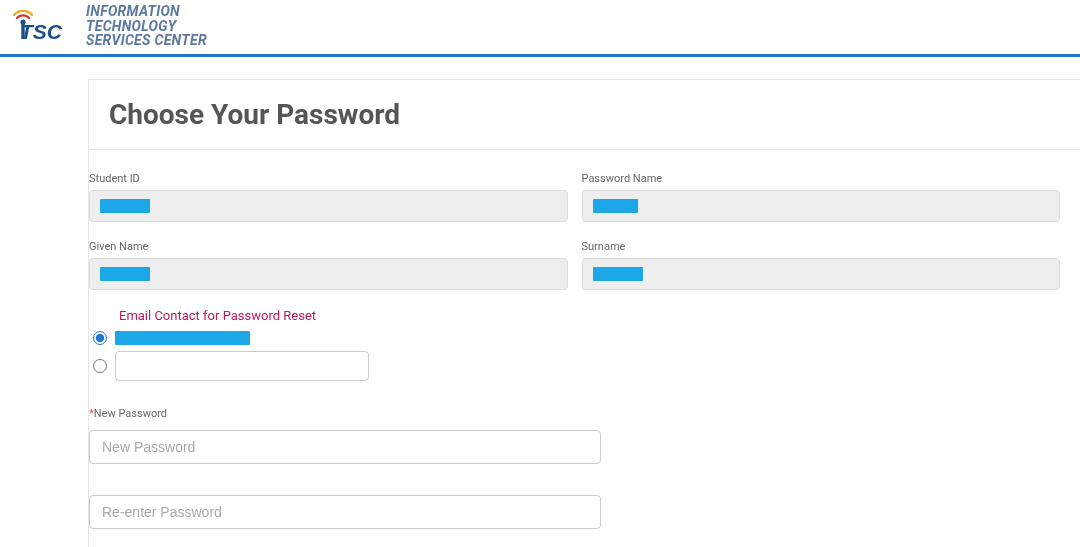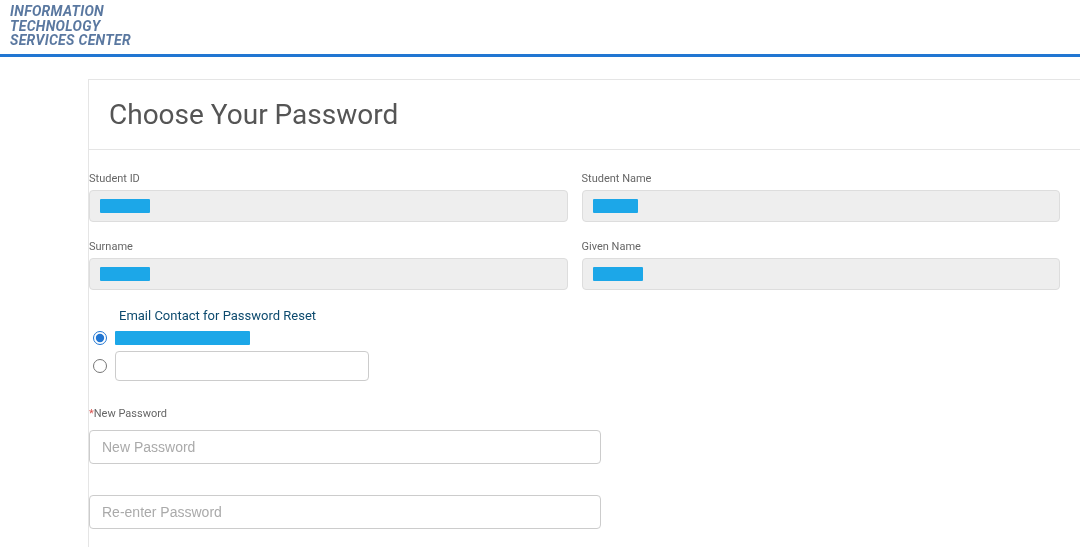--- a/index.html
+++ b/index.html
@@ -35,21 +35,21 @@
       border-right: none;
       border-bottom: none;
       min-height: 480px;
     }
     .panel-header {
       padding: 18px 20px;
       border-bottom: 1px solid #e5e5e5;
     }
     .panel-title {
       font-size: 28px;
-      font-weight: 400;
+      font-weight: 700;
       color: #555;
     }
     .panel-body {
       padding: 22px 20px 20px 0;
     }
     .row {
       display: flex;
       gap: 14px;
       margin-bottom: 18px;
     }
@@ -76,21 +76,21 @@
       display: inline-block;
       background: #1ca7e8;
       height: 14px;
       border-radius: 1px;
     }
     .w50 { width: 50px; }
     .w45 { width: 45px; }
     .w135 { width: 135px; }
     .section-heading {
       font-size: 13px;
-      color: #0c4a6e;
+      color: #be185d;
       margin: 4px 0 8px 30px;
     }
     .radio-row {
       display: flex;
       align-items: center;
       gap: 8px;
       margin-bottom: 6px;
       padding-left: 4px;
     }
     .radio-input {
@@ -120,20 +120,29 @@
       color: #555;
       margin-top: 5px;
     }
     .pw-input::placeholder { color: #aaa; }
   </style>
 </head>
 <body>
 
 <div class="header">
   <div class="logo-wrap">
+    <span class="logo-icon">
+      <svg width="70" height="34" viewBox="0 0 70 34">
+        <path d="M4 6 A12 12 0 0 1 22 6" stroke="#f5a623" stroke-width="2.3" fill="none" stroke-linecap="round"></path>
+        <path d="M7 9 A8 8 0 0 1 19 9" stroke="#d9372b" stroke-width="2.3" fill="none" stroke-linecap="round"></path>
+        <circle cx="13" cy="13" r="2.6" fill="#1b4f8a"></circle>
+        <text x="10" y="30" font-family="Arial Black, Arial, sans-serif" font-size="21" font-weight="900" font-style="italic" fill="#1b4f8a">TSC</text>
+        <rect x="11.3" y="15" width="3.4" height="15" fill="#1b4f8a"></rect>
+      </svg>
+    </span>
     <div class="logo-text">
       <div>INFORMATION</div>
       <div>TECHNOLOGY</div>
       <div>SERVICES CENTER</div>
     </div>
   </div>
 </div>
 
 <div class="container">
   <div class="panel-header">
@@ -143,36 +152,36 @@
   <div class="panel-body">
 
     <div class="row">
       <div class="col">
         <label class="form-label">Student ID</label>
         <div class="readonly-box">
           <span class="redact w50"></span>
         </div>
       </div>
       <div class="col">
-        <label class="form-label">Student Name</label>
+        <label class="form-label">Password Name</label>
         <div class="readonly-box">
           <span class="redact w45"></span>
         </div>
       </div>
     </div>
 
     <div class="row">
       <div class="col">
+        <label class="form-label">Given Name</label>
+        <div class="readonly-box">
+          <span class="redact w50"></span>
+        </div>
+      </div>
+      <div class="col">
         <label class="form-label">Surname</label>
-        <div class="readonly-box">
-          <span class="redact w50"></span>
-        </div>
-      </div>
-      <div class="col">
-        <label class="form-label">Given Name</label>
         <div class="readonly-box">
           <span class="redact w50"></span>
         </div>
       </div>
     </div>
 
     <div>
       <div class="section-heading">Email Contact for Password Reset</div>
 
       <div class="radio-row">

